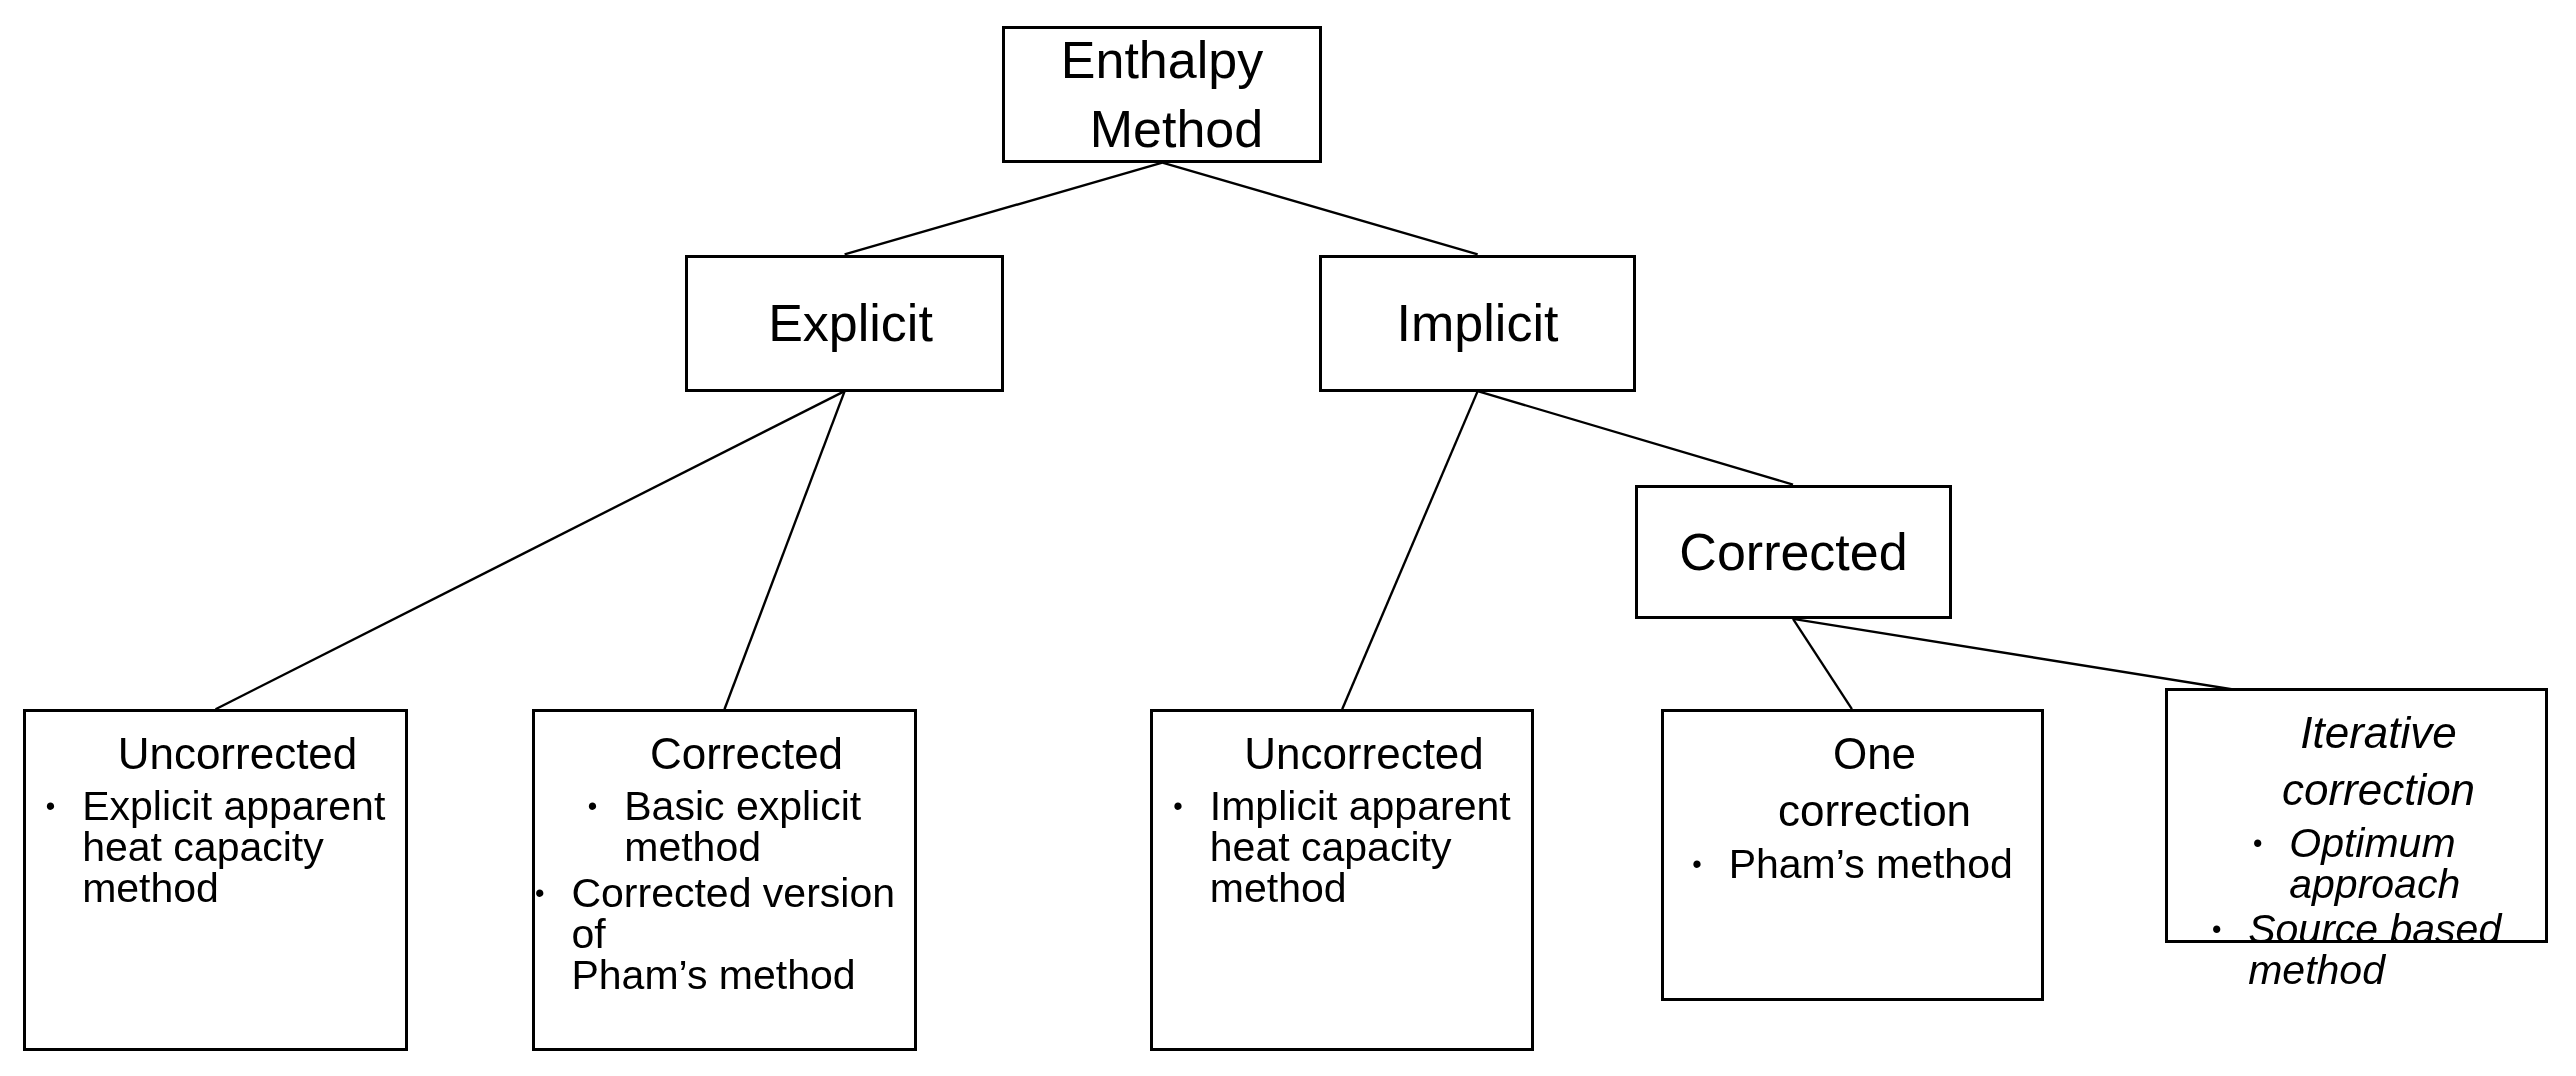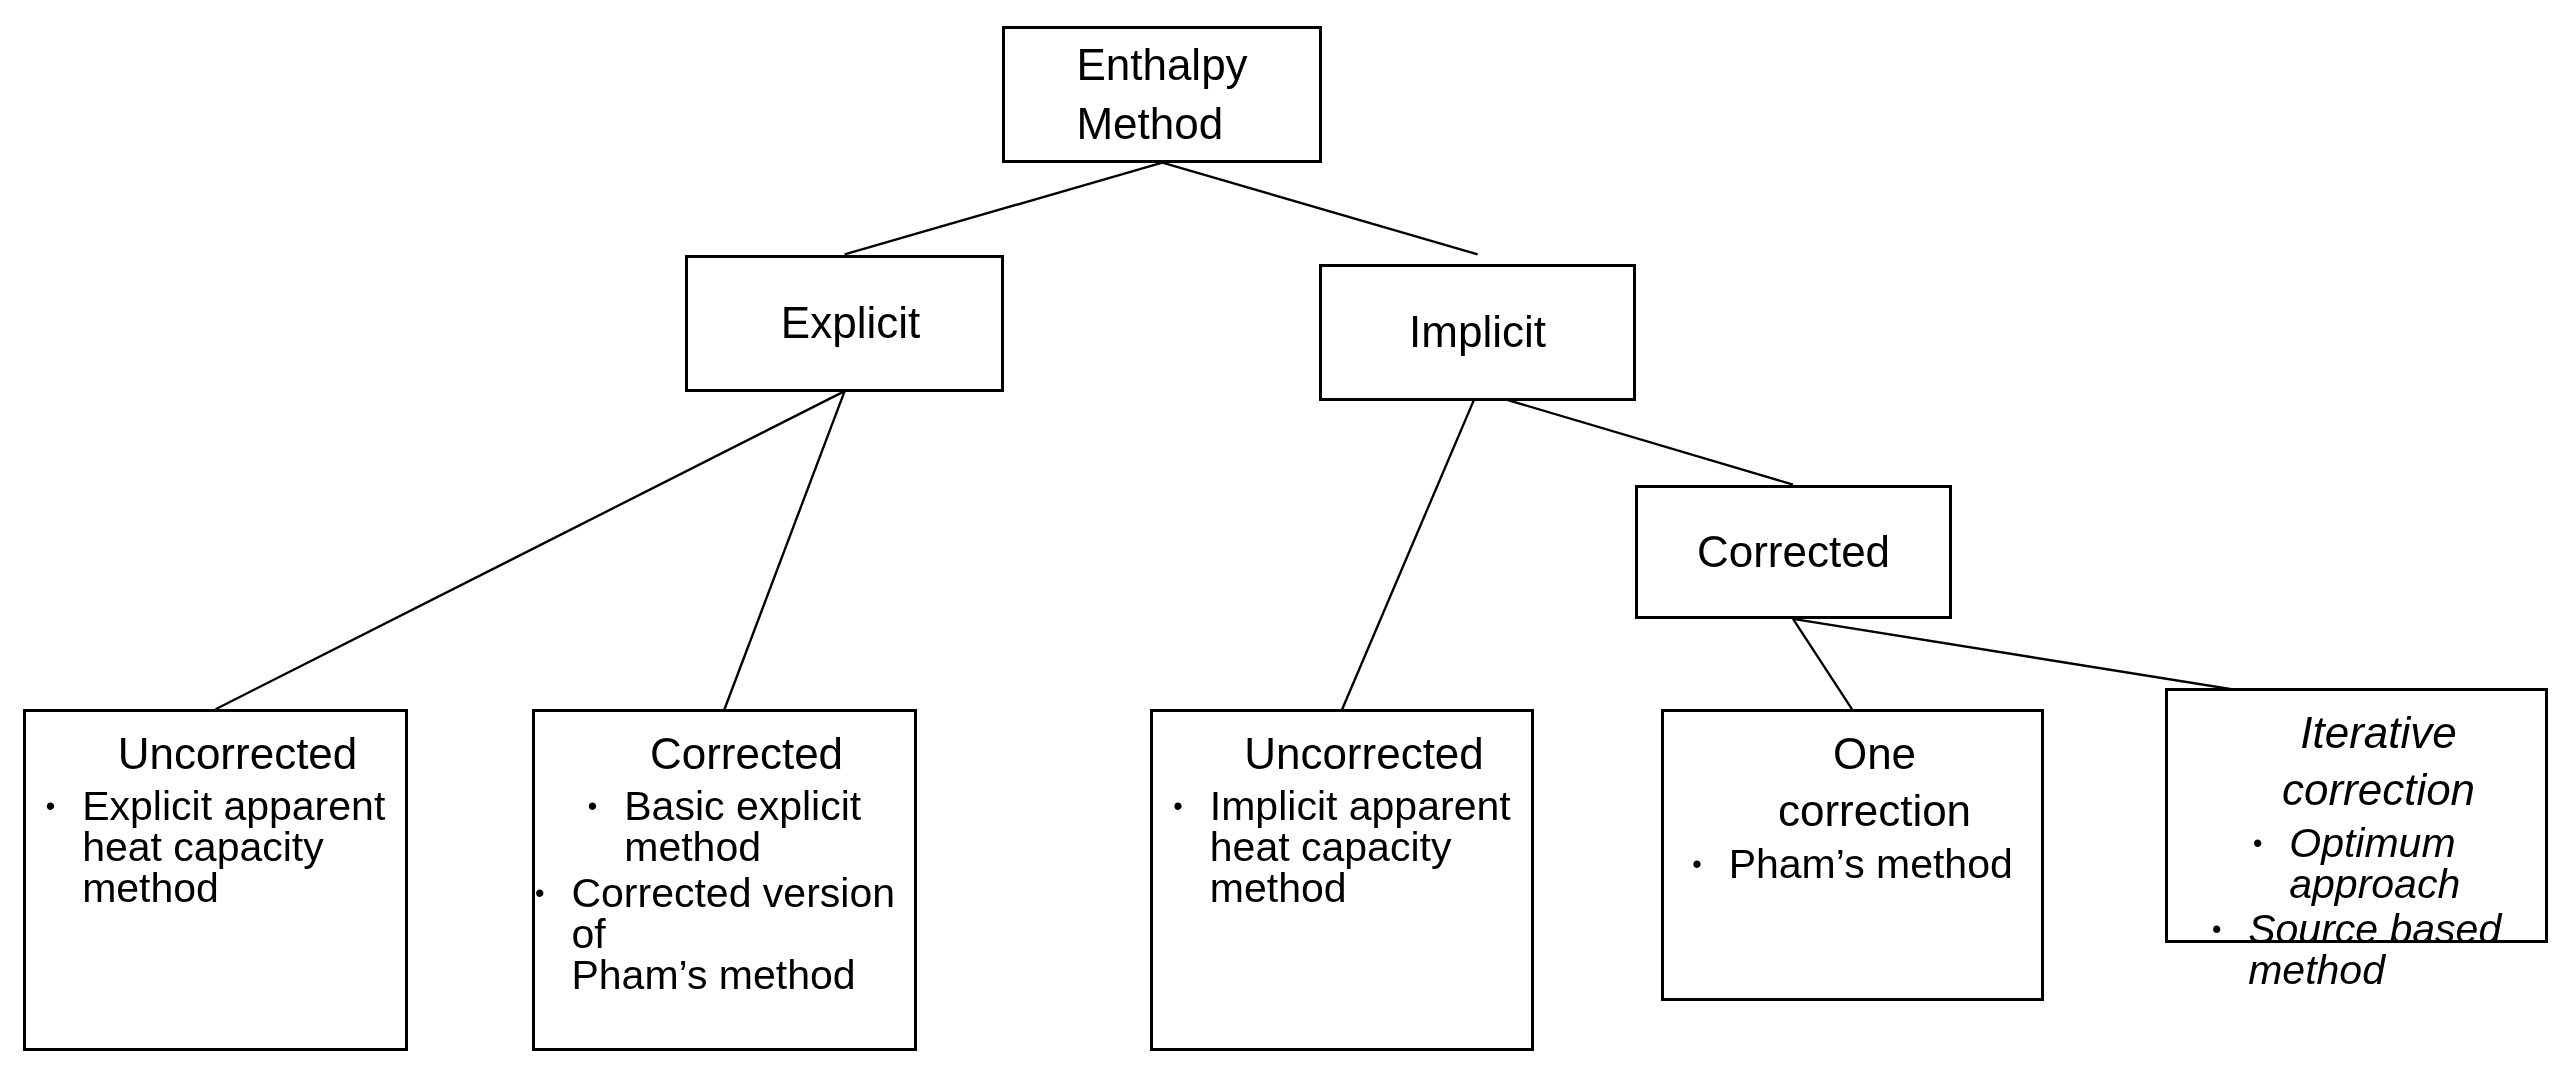--- a/index.html
+++ b/index.html
@@ -30,23 +30,23 @@
     background: #ffffff;
     color: #000000;
     z-index: 1;
   }
   .branch {
     display: flex;
     align-items: center;
     justify-content: center;
   }
   .node-label {
-    font-size: 44px;
+    font-size: 52px;
     line-height: 1.32;
-    text-align: left;
+    text-align: right;
     white-space: pre-line;
   }
   .leaf {
     padding-top: 12.6px;
   }
   .leaf-title {
     font-size: 44px;
     line-height: 1.3;
     text-align: center;
     white-space: pre-line;
@@ -68,21 +68,21 @@
   }
   .bullet-text {
     font-size: 41px;
     line-height: 41px;
     text-align: left;
     white-space: pre-line;
   }
   
   #node-root       { left: 1002px; top: 26px;  width: 320px; height: 137px; }
   #node-explicit   { left: 685px;  top: 255px; width: 319px; height: 137px; padding-left: 12px; }
-  #node-implicit   { left: 1319px; top: 264px; width: 317px; height: 137px; }
+  #node-implicit   { left: 1319px; top: 255px; width: 317px; height: 137px; }
   #node-corrected  { left: 1635px; top: 485px; width: 317px; height: 134px; }
   #node-exp-unc    { left: 23px;   top: 709px; width: 385px; height: 342px; }
   #node-exp-cor    { left: 532px;  top: 709px; width: 385px; height: 342px; }
   #node-imp-unc    { left: 1150px; top: 709px; width: 384px; height: 342px; }
   #node-one-cor    { left: 1661px; top: 709px; width: 383px; height: 292px; }
   #node-iter-cor   { left: 2165px; top: 688px; width: 383px; height: 255px; font-style: italic; }
 </style>
 </head>
 <body>
 

